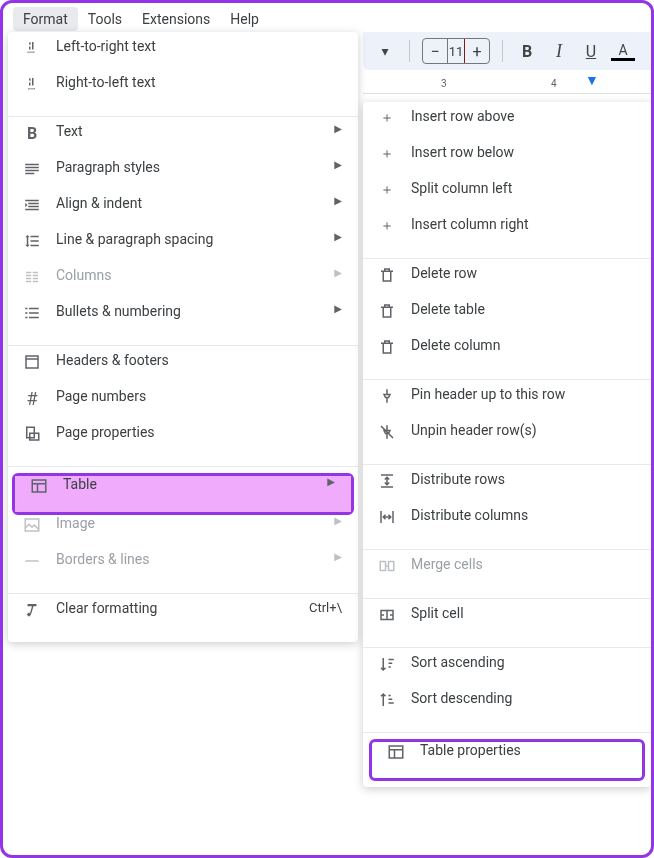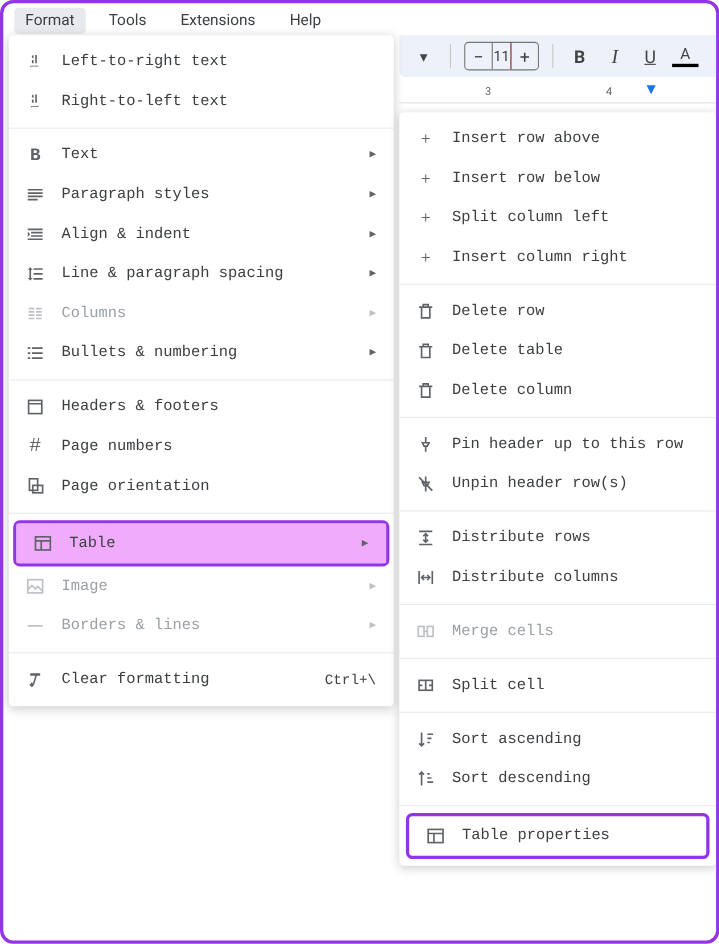--- a/index.html
+++ b/index.html
@@ -10,21 +10,21 @@
       background: #fff;
       width: 654px;
       height: 858px;
       position: relative;
       border: 3px solid #9334e6;
       border-radius: 12px;
       overflow: hidden;
     }
     .menubar {
       display: flex;
-      gap: 11px;
+      gap: 0;
       padding: 4px 10px 6px 10px;
       font-size: 14px;
       align-items: center;
     }
     .menubar-item {
       padding: 4px 10px;
       border-radius: 4px;
       cursor: pointer;
     }
     .menubar-item.active { background: #e8eaed; }
@@ -59,22 +59,22 @@
       position:absolute; top:29px; left:5px; width:350px;
       background:#fff; box-shadow: 0 2px 10px rgba(0,0,0,.2);
       border-radius:4px; padding:6px 0;
     }
     .submenu {
       position:absolute; top:99px; left:360px; width:288px;
       background:#fff; box-shadow: 0 2px 10px rgba(0,0,0,.2);
       border-radius:4px; padding:6px 0;
     }
     .menu-item {
-      display:flex; align-items:center; height:36px; padding:0 16px 0 14px;
-      cursor:pointer; gap:14px; position:relative;font-family:Liberation Mono, monospace;
+      display:flex; align-items:flex-start; height:36px; padding:0 16px 0 14px;
+      cursor:pointer; gap:14px; position:relative;
     }
     .menu-item.disabled { color:#9aa0a6; cursor:default; }
     .menu-item .icon { width:20px; height:20px; display:flex; align-items:center; justify-content:center; flex-shrink:0; color:#5f6368;}
     .menu-item.disabled .icon { color:#bdc1c6; }
     .menu-item .label { flex:1; font-size:14px; }
     .menu-item .arrow { color:#5f6368; font-size:10px;}
     .menu-item.disabled .arrow { color:#bdc1c6;}
     .menu-item .shortcut { color:#404040; font-size:13px;}
     .divider { height:1px; background:#e8eaed; margin:6px 0;}
     .highlight-purple {
@@ -198,21 +198,21 @@
     <span class="icon" style="font-size:18px;">#</span>
     <span class="label">Page numbers</span>
   </div>
   <div class="menu-item">
     <span class="icon">
         <svg viewBox="0 0 24 24" fill="none" stroke="currentColor" stroke-width="2">
           <rect x="5" y="3" width="10" height="14"></rect>
           <rect x="9" y="11" width="12" height="9"></rect>
         </svg>
       </span>
-    <span class="label">Page orientation</span>
+    <span class="label">Page properties</span>
   </div>
   <div class="divider"></div>
   <div class="highlight-purple hl-table">
     <div class="menu-item" style="background:#f0abfc;">
       <span class="icon">
           <svg viewBox="0 0 24 24" fill="none" stroke="currentColor" stroke-width="2">
             <rect x="3" y="4" width="18" height="16"></rect>
             <line x1="3" y1="9" x2="21" y2="9"></line>
             <line x1="10" y1="9" x2="10" y2="20"></line>
           </svg>

